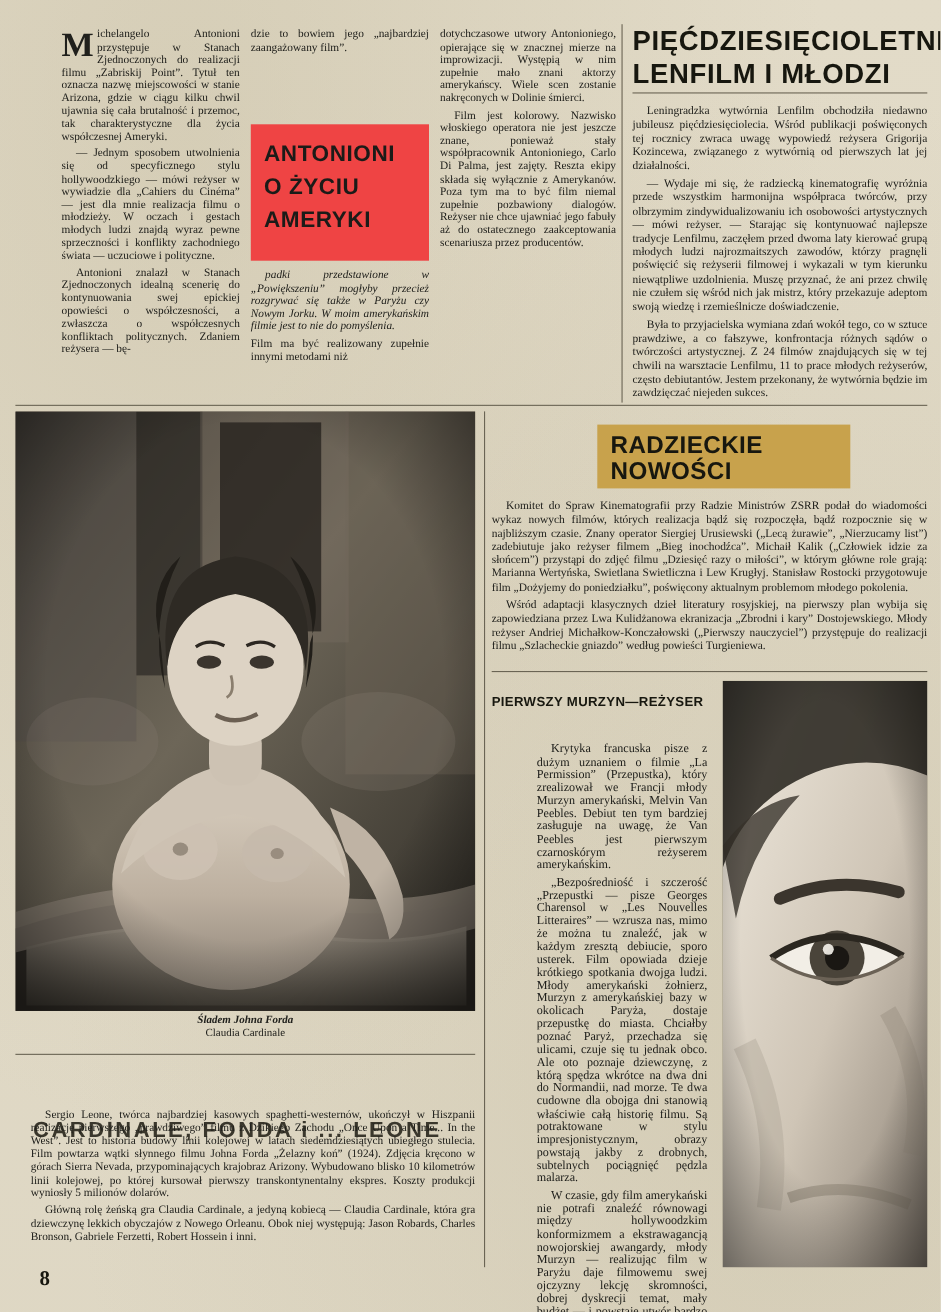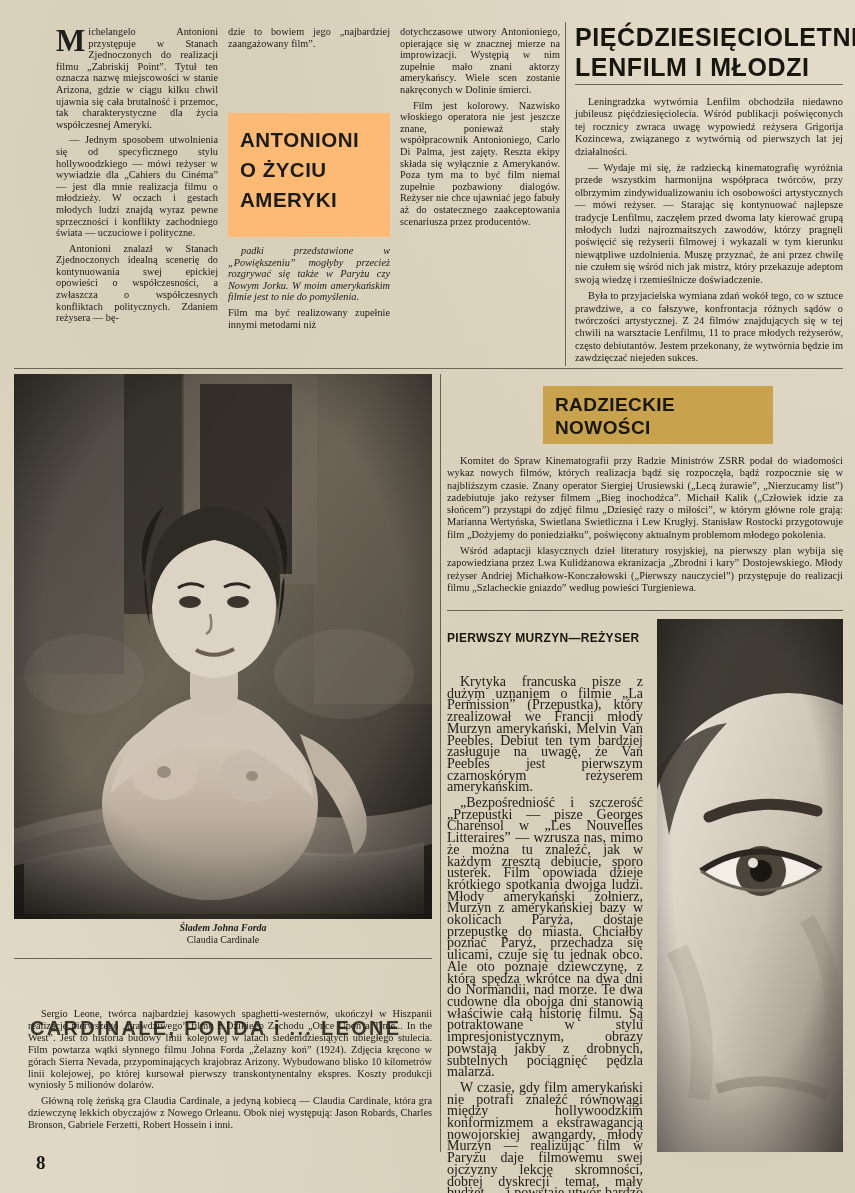--- a/index.html
+++ b/index.html
@@ -59,21 +59,21 @@
     font-weight: bold;
     padding: 1px 3px 0 0;
     margin-top: 1px;
   }
 
   .antonioni-box {
     position: absolute;
     left: 228px; top: 113px;
     width: 162px;
     height: 124px;
-    background: #fdba74;
+    background: #ef4444;
     box-sizing: border-box;
     padding: 12px 10px 0 12px;
   }
   .antonioni-box .ttl {
     font-family: "Liberation Sans", sans-serif;
     font-weight: bold;
     font-size: 20.5px;
     line-height: 30px;
     letter-spacing: 0.5px;
     color: #1b1b18;
@@ -142,21 +142,21 @@
     position: absolute;
     left: 543px; top: 386px;
     width: 230px; height: 58px;
     background: #c8a24c;
     padding: 7px 10px 0 12px;
     box-sizing: border-box;
   }
   .rad-head .h2 {
     font-family: "Liberation Sans", sans-serif;
     font-weight: bold;
-    font-size: 19px;
+    font-size: 22px;
     line-height: 23px;
     letter-spacing: 0.4px;
     color: #17170f;
   }
   .col-e {
     position: absolute;
     left: 447px; top: 455px;
     width: 396px;
   }
   .col-e p { font-size: 10.4px; line-height: 12.3px; }
@@ -173,21 +173,21 @@
     font-size: 12px;
     line-height: 21px;
     letter-spacing: 0.3px;
     color: #17170f;
   }
   .col-f {
     position: absolute;
     left: 447px; top: 676px;
     width: 196px;
   }
-  .col-f p { font-size: 14px; line-height: 11.7px; }
+  .col-f p { font-size: 11px; line-height: 11.7px; margin-left: 41px; }
 
   .photo2 {
     position: absolute;
     left: 657px; top: 619px;
     width: 186px; height: 533px;
     overflow: hidden;
     background: #7a7265;
   }
 
   

